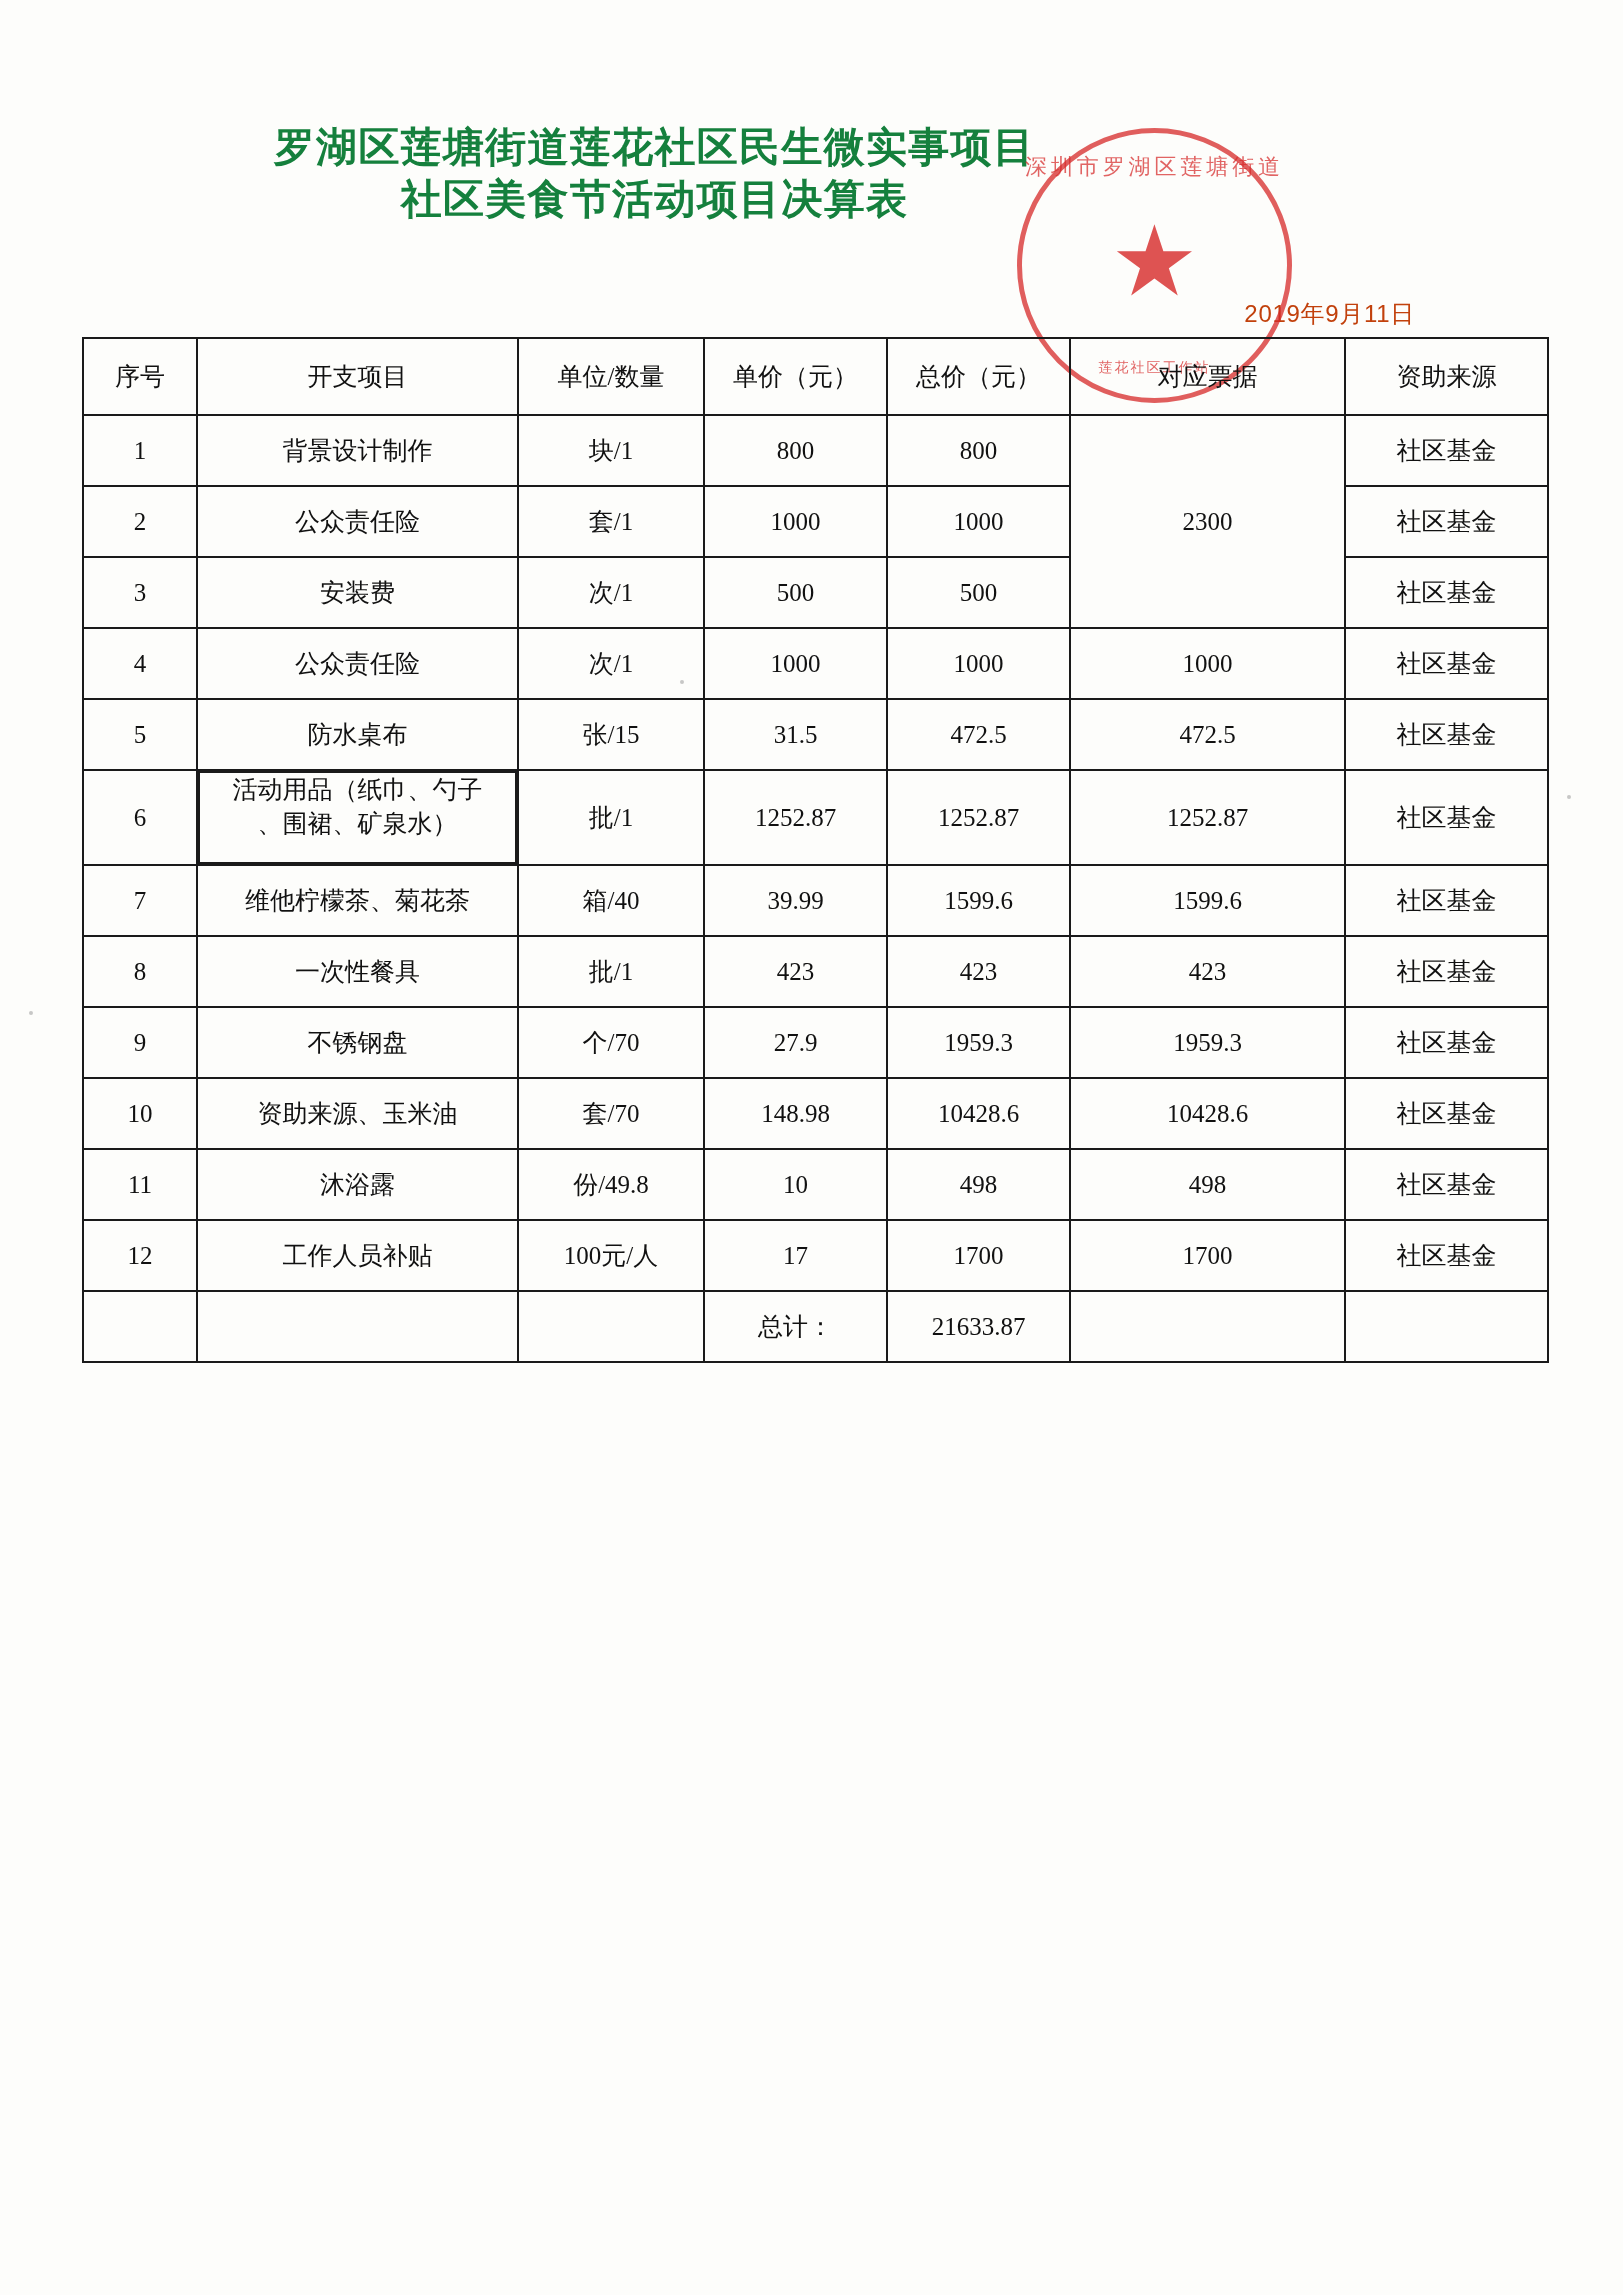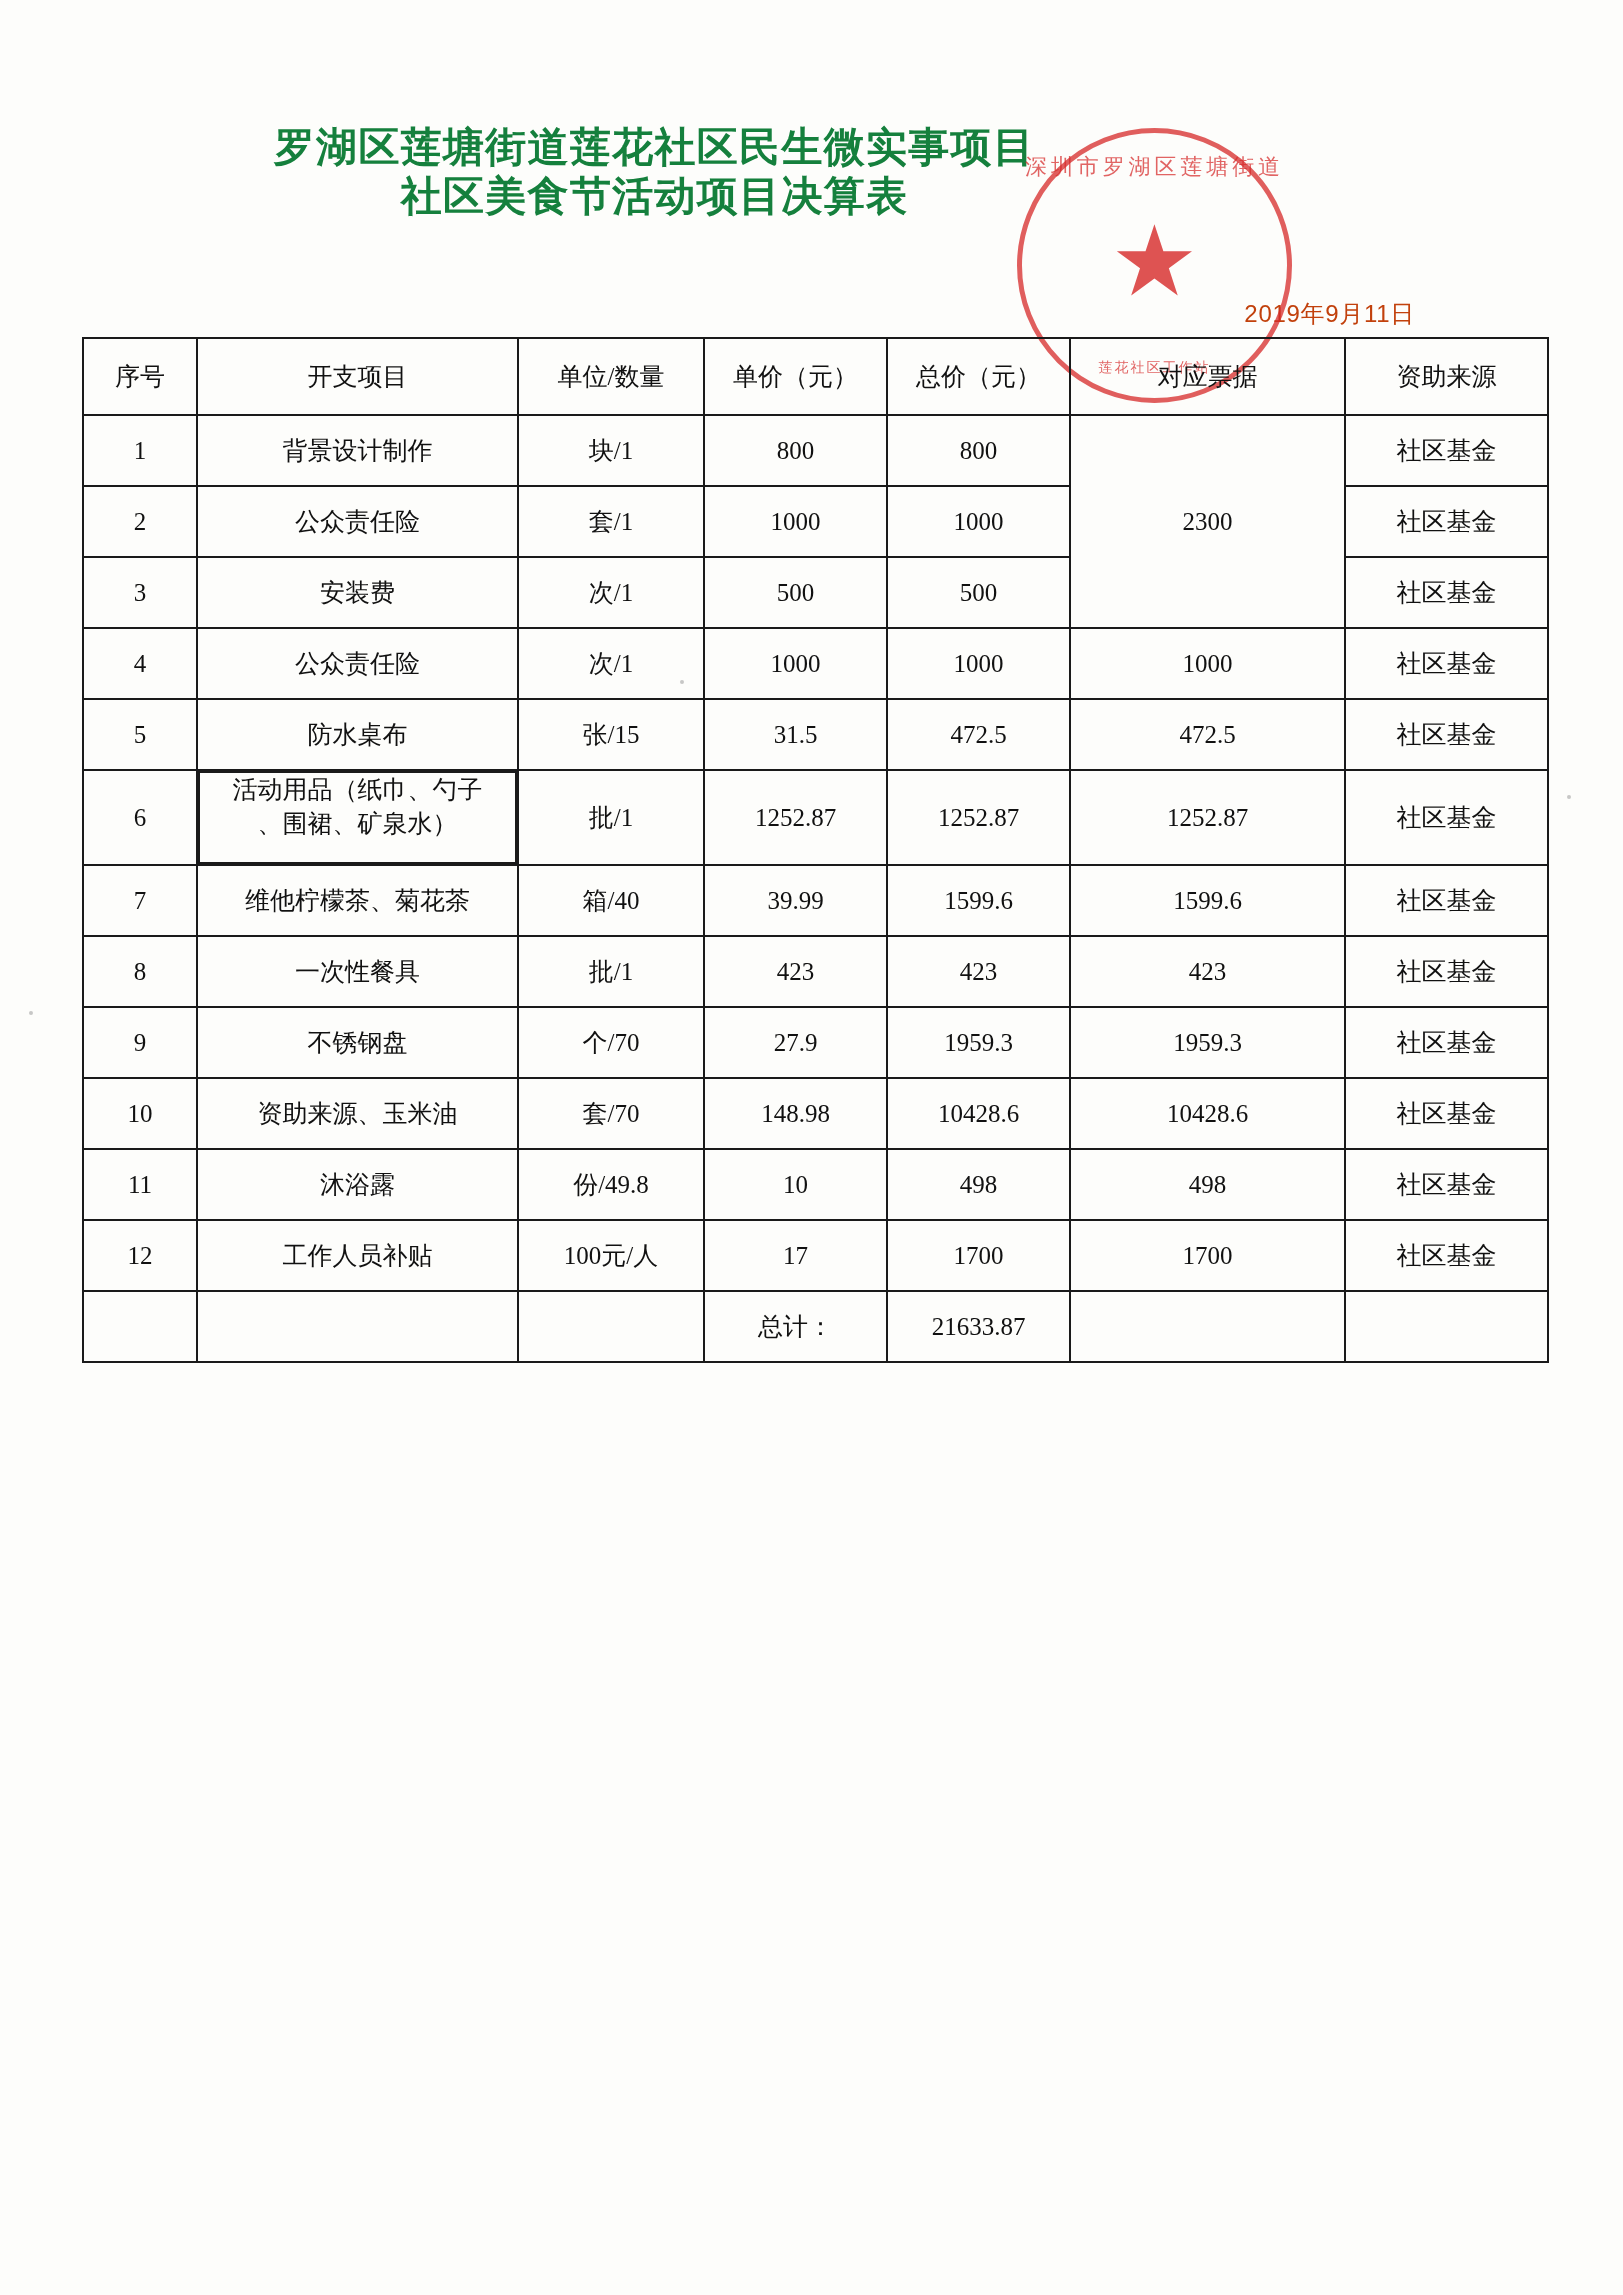--- a/index.html
+++ b/index.html
@@ -26,21 +26,21 @@
     top: 121px;
     left: 0;
     width: 1309px;
     text-align: center;
     font-weight: bold;
     font-size: 41px;
     line-height: 1.28;
     letter-spacing: 1.3px;
     color: #15803d;
   }
-  .doc-title .line2 { display: block; font-family: Liberation Mono, monospace; }
+  .doc-title .line2 { display: block; }
 
   .doc-date {
     position: absolute;
     top: 298px;
     right: 208px;
     font-size: 24px;
     color: #c2410c;
     letter-spacing: 0.7px;
   }
 

